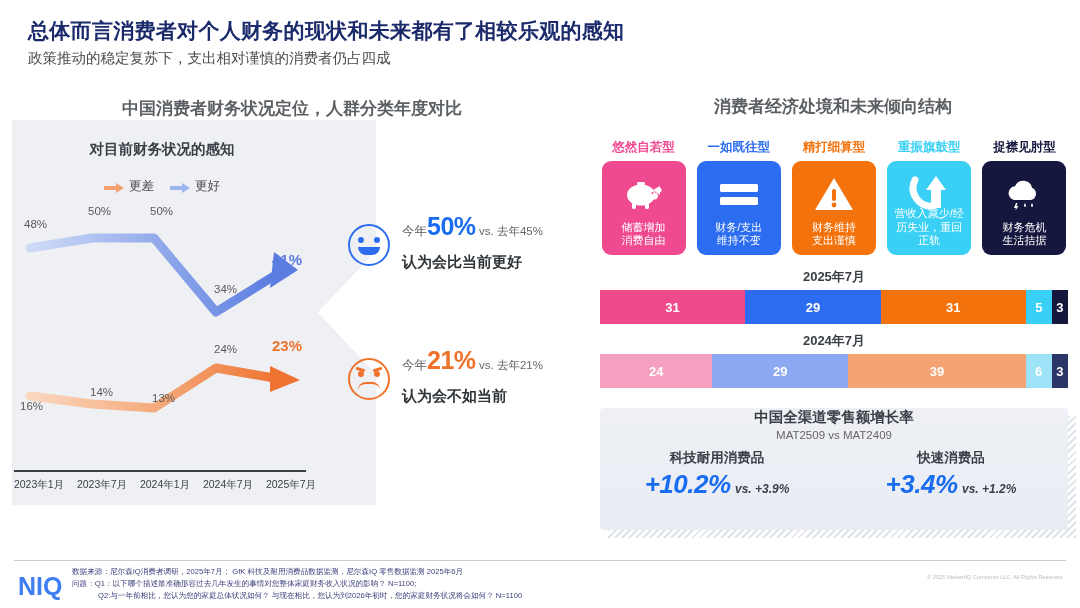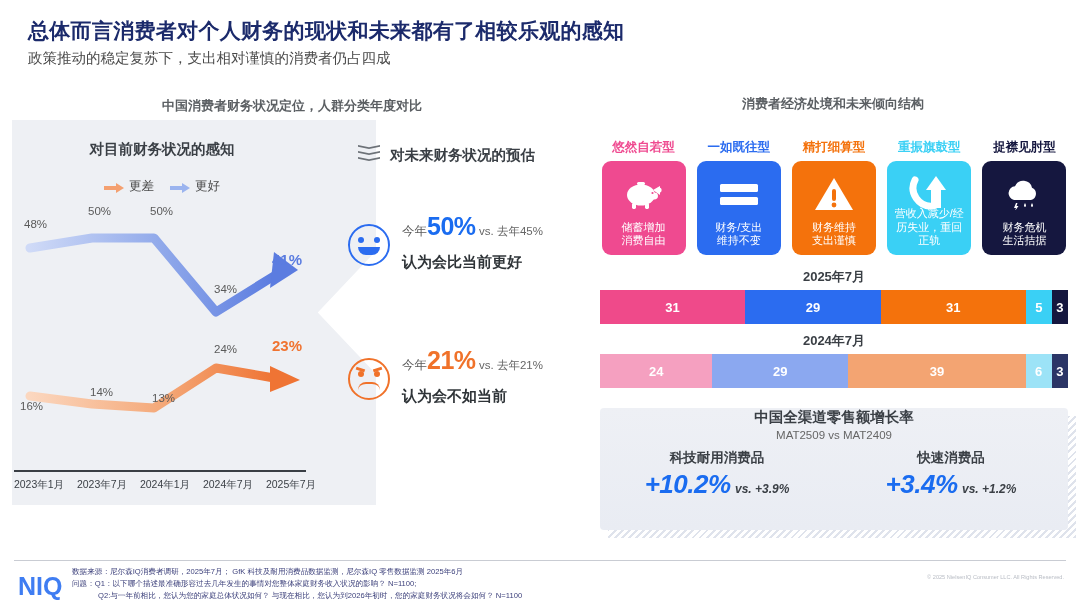--- a/index.html
+++ b/index.html
@@ -9,21 +9,21 @@
     color:#333;overflow:hidden;position:relative;
   }
   .page{position:relative;width:1080px;height:608px;}
 
   
   .hdr{position:absolute;left:28px;top:18px;width:1020px;}
   .hdr-title{font-size:21px;font-weight:bold;color:#1b2a6b;letter-spacing:.3px;line-height:1.2;}
   .hdr-sub{font-size:14.5px;color:#4a4a4a;margin-top:7px;line-height:1.2;}
 
   
-  .sec-title{position:absolute;font-size:13px;font-weight:bold;color:#5b5f63;text-align:center;}
+  .sec-title{position:absolute;font-size:17px;font-weight:bold;color:#5b5f63;text-align:center;}
   #leftSecTitle{left:12px;top:97px;width:560px;}
   #rightSecTitle{left:598px;top:95px;width:470px;}
 
   
   .left-panel{
     position:absolute;left:12px;top:120px;width:364px;height:385px;
     background:#eef0f4;
     clip-path:polygon(0 0, 100% 0, 100% 34%, 84% 50%, 100% 66%, 100% 100%, 0 100%);
   }
   .lp-title{position:absolute;left:12px;top:140px;width:300px;text-align:center;
@@ -181,28 +181,20 @@
   <div class="axis-line"></div>
   <div class="xlabels">
     <span>2023年1月</span>
     <span>2023年7月</span>
     <span>2024年1月</span>
     <span>2024年7月</span>
     <span>2025年7月</span>
   </div>
 
   <div class="mid">
-    <div class="mid-head">
-      <span class="chev">
-          <i></i>
-          <i></i>
-          <i></i>
-        </span>
-      <span class="mid-head-txt">对未来财务状况的预估</span>
-    </div>
 
     <div class="stat-row" id="statGood">
       <div class="face">
         <span class="eye l"></span>
           <span class="eye r"></span>
           <span class="mouth"></span>
       </div>
       <div class="stat-txt">
         <div class="stat-line1">
           <span>今年</span><span class="big">50%</span> <span class="vs">vs. 去年45%</span>

